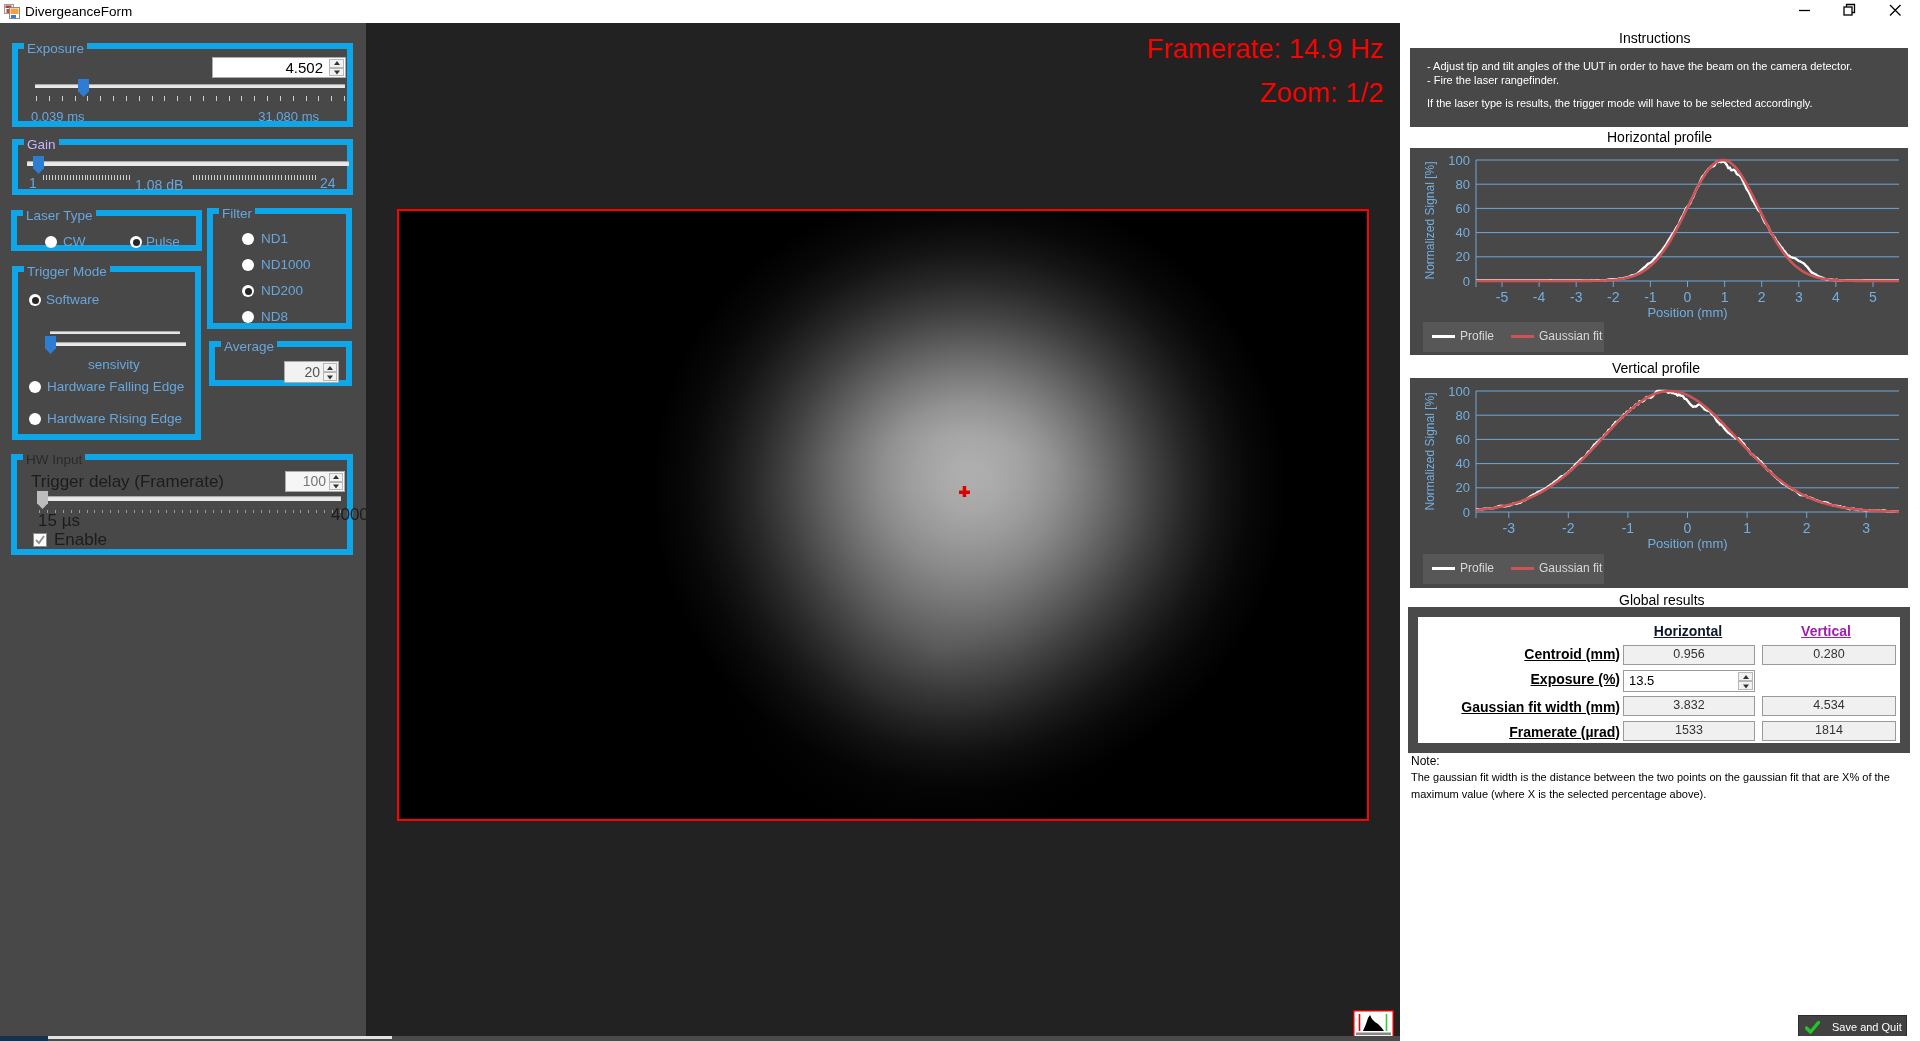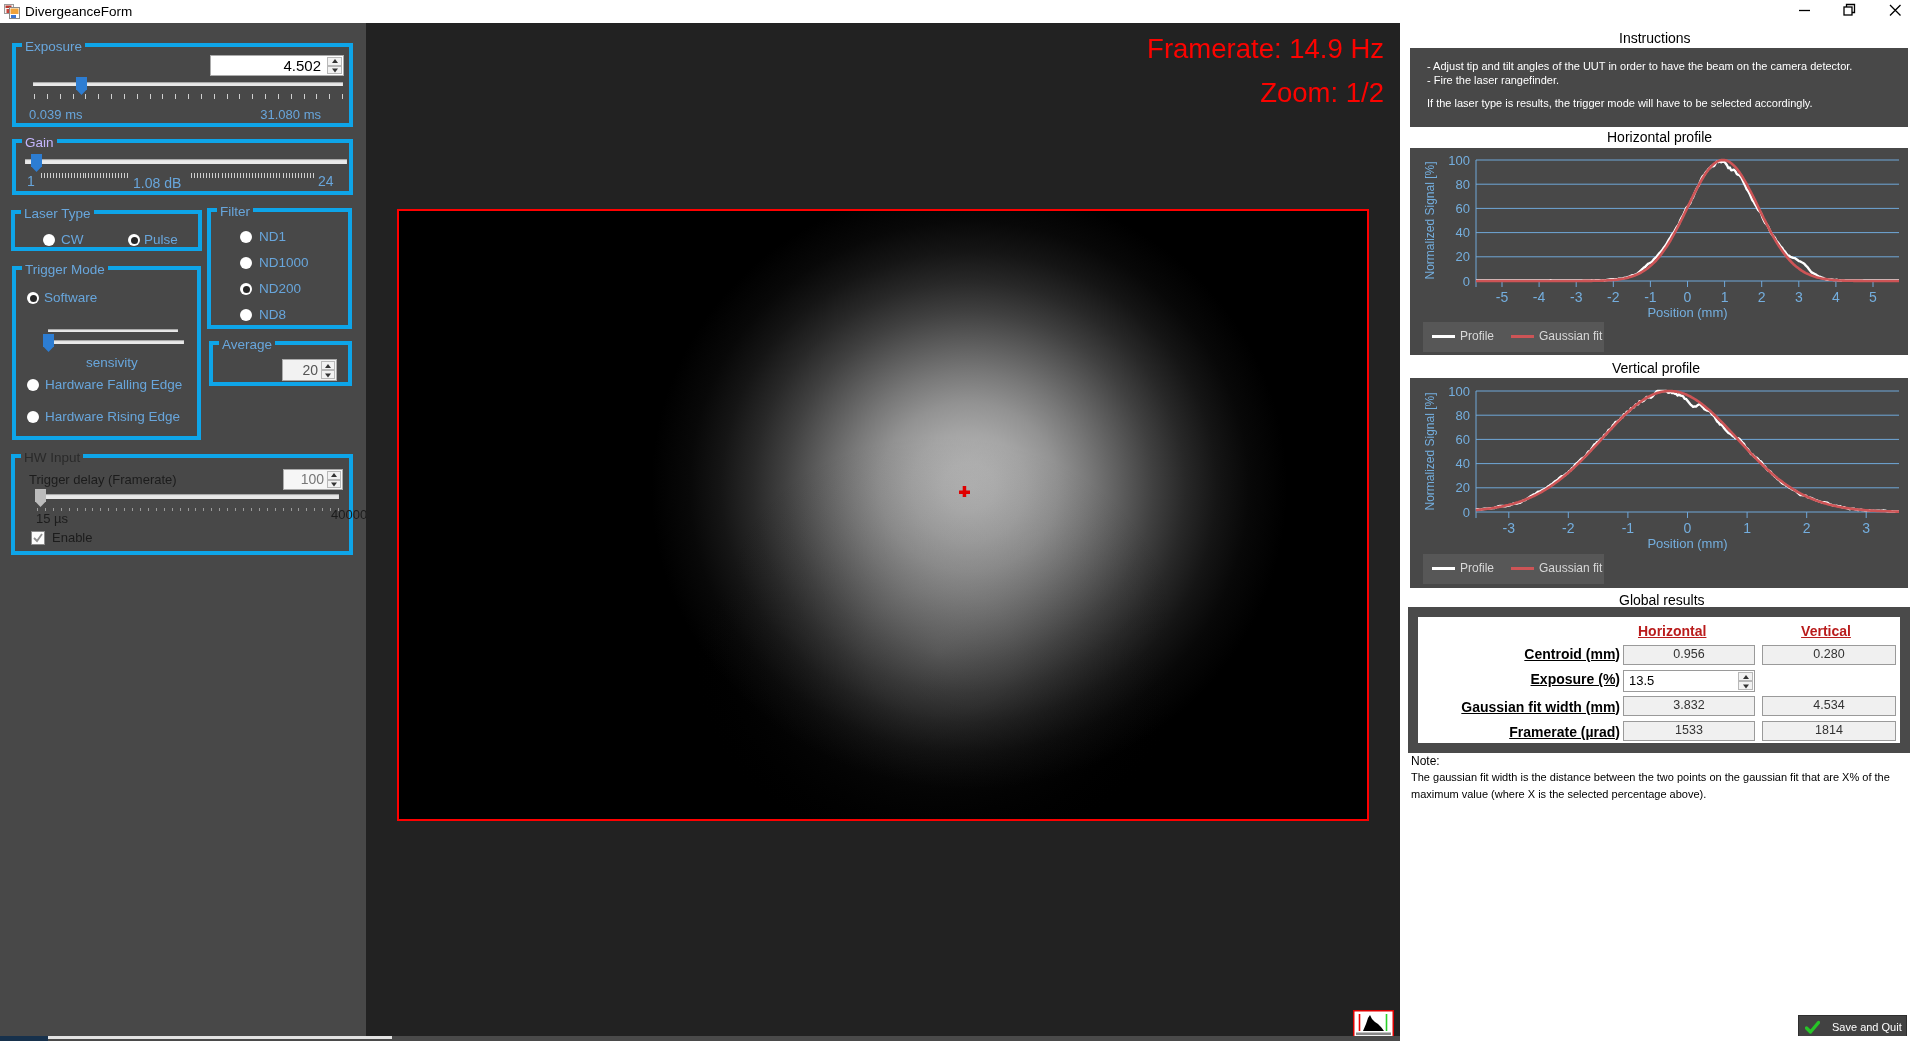--- a/index.html
+++ b/index.html
@@ -1,20 +1,20 @@
 <!DOCTYPE html>
 <html><head><meta charset="utf-8"><style>
 *{margin:0;padding:0;box-sizing:border-box}
 html,body{width:1920px;height:1041px;overflow:hidden;background:#fff;
  font-family:"Liberation Sans", sans-serif;}
 .abs{position:absolute}
-.gb{position:absolute;border:4px solid #0ea5e9}
+.gb{position:absolute;border:6px solid #0ea5e9}
 .gbt{position:absolute;top:-8px;left:6px;background:#484848;padding:0 3px;font-size:13.5px;color:#68a6dc;line-height:15px;white-space:nowrap}
 .bluetxt{color:#68a6dc;font-size:13.5px;line-height:15px;position:absolute;white-space:nowrap}
-.darktxt{color:#1c1c1c;font-size:13px;line-height:15px;position:absolute;white-space:nowrap}
+.darktxt{color:#1c1c1c;font-size:17px;line-height:15px;position:absolute;white-space:nowrap}
 .radio{position:absolute;width:12px;height:12px;border-radius:50%;background:#fff}
 .radio.sel::after{content:"";position:absolute;left:2.5px;top:2.5px;width:7px;height:7px;border-radius:50%;background:#262626}
 .track{position:absolute;background:#e9e9e9;box-shadow:inset 0 1px 1px rgba(0,0,0,.3)}
 .thumb{position:absolute;width:11px;height:18px;background:#2d7dd2;clip-path:polygon(0 0,100% 0,100% 68%,50% 100%,0 68%)}
 .thumb.gray{background:#bcbcbc}
 .spin{position:absolute;display:flex;flex-direction:column}
 .spin>div{flex:1;background:#f2f2f2;border:1px solid #b8b8b8;position:relative}
 .spin>div::after{content:"";position:absolute;left:50%;top:50%;border:3px solid transparent}
 .spin>div.up::after{border-bottom:4px solid #333;transform:translate(-50%,-70%)}
 .spin>div.dn::after{border-top:4px solid #333;transform:translate(-50%,-20%)}
@@ -395,22 +395,22 @@
       <div class="abs" style="left:13px;top:176px;width:181px;height:30px;background:#575757">
         <div class="abs" style="left:9px;top:13px;width:23px;height:2.5px;background:#fff"></div>
         <div class="abs" style="left:37px;top:7px;font-size:12px;color:#d8d8d8;white-space:nowrap">Profile</div>
         <div class="abs" style="left:88px;top:13px;width:23px;height:2.5px;background:#cd5456"></div>
         <div class="abs" style="left:116px;top:7px;font-size:12px;color:#d8d8d8;white-space:nowrap">Gaussian fit</div>
       </div>
     </div>
     <div class="wtitle" style="left:219px;top:569px">Global results</div>
     <div class="abs" style="left:8px;top:584px;width:502px;height:146px;background:#4a4a4a">
       <div class="abs" style="left:10px;top:10px;width:482px;height:126px;background:#fff">
-        <div class="abs" style="left:220px;top:6px;width:100px;font-size:14px;font-weight:bold;text-decoration:underline;color:#b91c1c">Horizontal</div>
-        <div class="abs" style="left:358px;top:6px;width:100px;text-align:center;font-size:14px;font-weight:bold;text-decoration:underline;color:#b91c1c">Vertical</div>
+        <div class="abs" style="left:220px;top:6px;width:100px;text-align:center;font-size:14px;font-weight:bold;text-decoration:underline;color:#0f172a">Horizontal</div>
+        <div class="abs" style="left:358px;top:6px;width:100px;text-align:center;font-size:14px;font-weight:bold;text-decoration:underline;color:#a21caf">Vertical</div>
         <div class="gr-lab" style="top:29px">Centroid (mm)</div>
         <div class="gr-lab" style="top:54px">Exposure (%)</div>
         <div class="gr-lab" style="top:82px">Gaussian fit width (mm)</div>
         <div class="gr-lab" style="top:107px">Framerate (µrad)</div>
         <div class="gr-val" style="left:205px;top:28px;width:132px;height:20px">0.956</div>
         <div class="gr-val" style="left:344px;top:28px;width:134px;height:20px">0.280</div>
         <div class="abs" style="left:205px;top:53px;width:132px;height:22px;background:#fff;border:1px solid #9a9a9a;font-size:13px;color:#000;line-height:20px;padding-left:5px">13.5<div class="spin" style="right:1px;top:1px;width:15px;height:18px;position:absolute">
             <div class="up"></div>
             <div class="dn"></div>
           </div></div>

